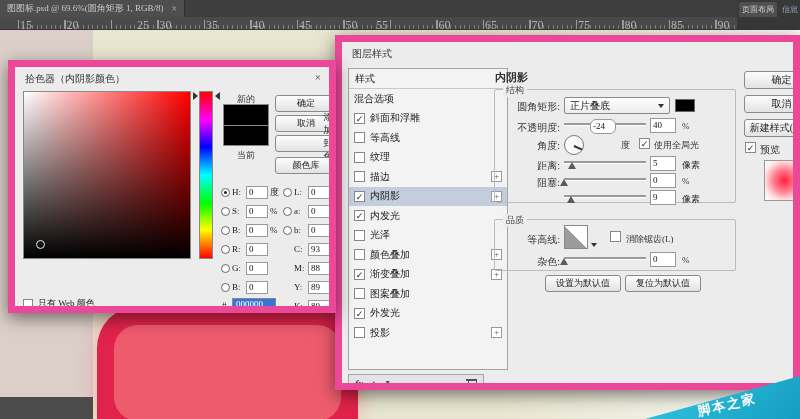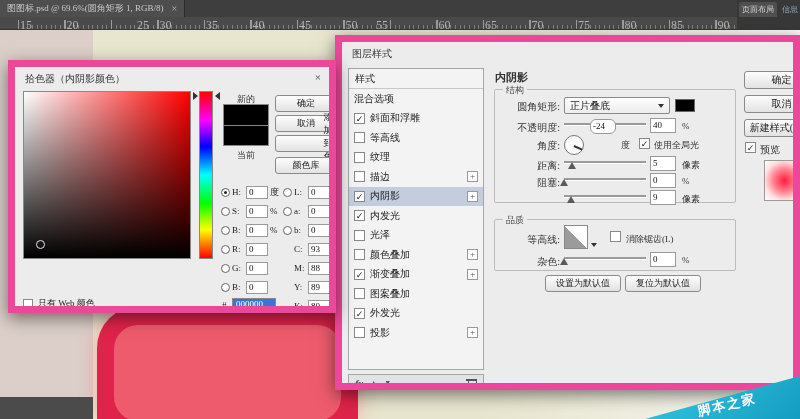--- a/index.html
+++ b/index.html
@@ -55,21 +55,21 @@
   .btn{border:1px solid #8a8a8a;border-radius:3px;background:linear-gradient(#fdfdfd,#e2e2e2);
        font-size:9px;color:#222;text-align:center;display:flex;align-items:center;justify-content:center;}
   .ckb{position:absolute;width:11px;height:11px;background:#fff;border:1px solid #888;
        font-size:9px;line-height:10px;text-align:center;color:#222;}
   .unit{position:absolute;font-size:9px;color:#333;}
   .val{position:absolute;width:26px;height:15px;background:#fff;border:1px solid #999;
        font-size:9px;line-height:13px;padding:0 2px;color:#111;}
 
   
   .ls-dialog{left:335px;top:35px;width:465px;height:355px;z-index:10;overflow:hidden;}
-  .ls-styles{position:absolute;left:6px;top:26px;width:136px;height:302px;background:#f3f3f3;
+  .ls-styles{position:absolute;left:6px;top:26px;width:160px;height:302px;background:#f3f3f3;
              border:1px solid #a5a5a5;overflow:hidden;}
   .ls-styles-header{padding:3px 6px 2px 6px;font-size:10px;color:#222;border-bottom:1px solid #c8c8c8;}
   .ls-item{height:19.5px;display:flex;align-items:center;gap:5px;padding:0 5px;font-size:10px;color:#222;}
   .ls-item.selected{background:#c3cddd;}
   .cb{width:11px;height:11px;flex:0 0 11px;background:#fff;border:1px solid #888;
       font-size:9px;line-height:10px;text-align:center;color:#222;}
   .plus{margin-left:auto;width:11px;height:11px;flex:0 0 11px;background:#fff;border:1px solid #999;
         font-size:9px;line-height:9px;text-align:center;color:#555;}
   .ls-footer{position:absolute;left:6px;top:332px;width:136px;height:18px;background:#e3e3e3;
              border:1px solid #a5a5a5;display:flex;align-items:center;gap:7px;padding:0 6px;}

